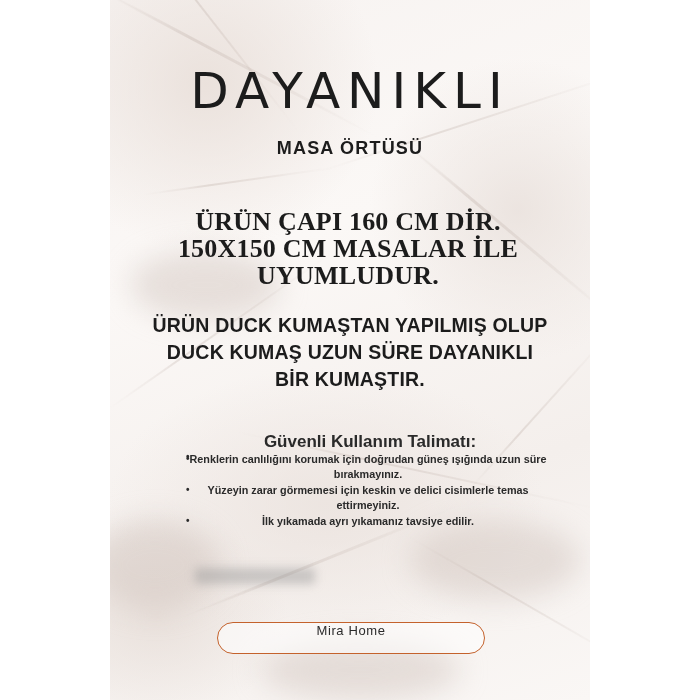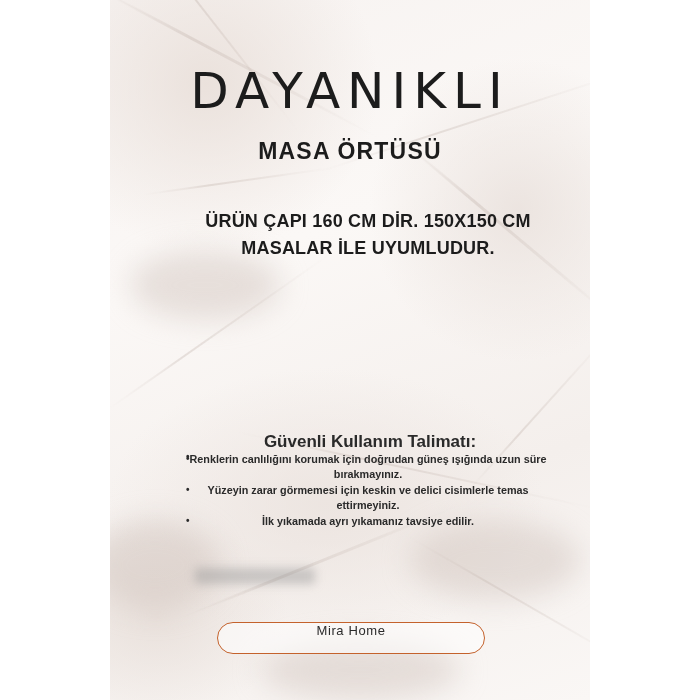--- a/index.html
+++ b/index.html
@@ -99,36 +99,37 @@
     font-weight: 400;
     color: #1c1c1c;
     font-family: "DejaVu Sans", sans-serif;
   }
 
   .subtitle {
     position: absolute;
     left: 0;
     top: 138px;
     width: 700px;
-    font-size: 23px;
+    font-size: 18px;
     letter-spacing: 1.2px;
     font-weight: bold;
     color: #1c1c1c;
   }
 
   .block-a {
     position: absolute;
-    left: 168px;
+    left: 148px;
     top: 208px;
     width: 400px;
-    font-size: 18px;
+    font-size: 26px;
     line-height: 27px;
     font-weight: bold;
     color: #1c1c1c;
     letter-spacing: 0.2px;
+    font-family: Liberation Serif, serif;
   }
 
   .block-b {
     position: absolute;
     left: 150px;
     top: 312px;
     width: 400px;
     font-size: 19.5px;
     line-height: 27px;
     font-weight: bold;
@@ -218,20 +219,21 @@
   <div class="grey-bar"></div>
 
   <div class="content">
 
     <div class="title">DAYANIKLI</div>
 
     <div class="subtitle">MASA ÖRTÜSÜ</div>
 
     <div class="block-a">ÜRÜN ÇAPI 160 CM DİR. 150X150 CM MASALAR İLE UYUMLUDUR.</div>
 
+    <div class="block-b">ÜRÜN DUCK KUMAŞTAN YAPILMIŞ OLUP DUCK KUMAŞ UZUN SÜRE DAYANIKLI BİR KUMAŞTIR.</div>
 
     <div class="care-title">Güvenli Kullanım Talimatı:</div>
 
     <ul class="care-list">
       <li>
         <span class="bullet">•</span>
       </li>
       <li>
         <span class="bullet">•</span>
         <span>Renklerin canlılığını korumak için doğrudan güneş ışığında uzun süre bırakmayınız.</span>

